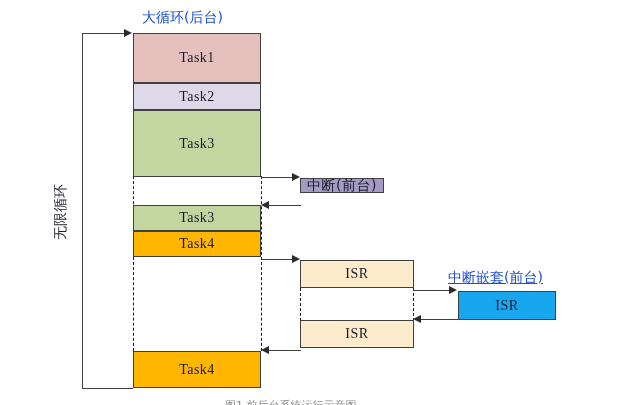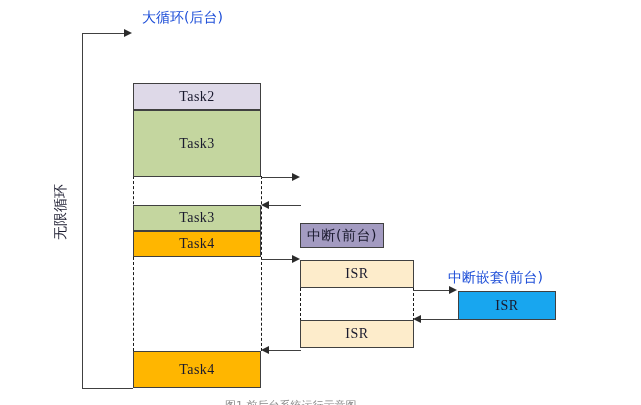--- a/index.html
+++ b/index.html
@@ -96,20 +96,23 @@
 
   <div class="hline" style="left:82px; top:388px; width:51px;"></div>
 
   <div class="vert-text" style="left:61px; top:203px; width:64px; text-align:center; margin-left:-32px;">无限循环</div>
 
   <div class="dashline" style="left:133px; top:176px; height:175px;"></div>
   <div class="dashline" style="left:261px; top:176px; height:175px;"></div>
   <div class="dashline" style="left:300px; top:288px; height:33px;"></div>
   <div class="dashline" style="left:413px; top:288px; height:33px;"></div>
 
+  <div class="box" style="left:133px; top:33px; width:128px; height:50px; background:#e6c0bd;">
+    <span>Task1</span>
+  </div>
 
   <div class="box" style="left:133px; top:83px; width:128px; height:27px; background:#ded9e8;">
     <span>Task2</span>
   </div>
 
   <div class="box" style="left:133px; top:110px; width:128px; height:67px; background:#c4d69f;">
     <span>Task3</span>
   </div>
 
   <div class="box" style="left:133px; top:205px; width:128px; height:26px; background:#c4d69f;">
@@ -117,21 +120,21 @@
   </div>
 
   <div class="box" style="left:133px; top:231px; width:128px; height:26px; background:#ffb600;">
     <span>Task4</span>
   </div>
 
   <div class="box" style="left:133px; top:351px; width:128px; height:37px; background:#ffb600;">
     <span>Task4</span>
   </div>
 
-  <div class="box cjk" style="left:300px; top:178px; width:84px; height:25px; background:#a39bc1;margin-top:45px;">
+  <div class="box cjk" style="left:300px; top:178px; width:84px; height:15px; background:#a39bc1;">
     <span>中断(前台)</span>
   </div>
 
   <div class="hline" style="left:261px; top:177px; width:32px;"></div>
   <div class="arrowhead-r" style="left:292px; top:172.5px;"></div>
 
   <div class="hline" style="left:269px; top:205px; width:32px;"></div>
   <div class="arrowhead-l" style="left:261px; top:200.5px;"></div>
 
   <div class="box" style="left:300px; top:260px; width:114px; height:28px; background:#fdeccb;">
@@ -141,21 +144,21 @@
   <div class="box" style="left:300px; top:320px; width:114px; height:28px; background:#fdeccb;">
     <span>ISR</span>
   </div>
 
   <div class="hline" style="left:261px; top:259px; width:32px;"></div>
   <div class="arrowhead-r" style="left:292px; top:254.5px;"></div>
 
   <div class="hline" style="left:269px; top:350px; width:32px;"></div>
   <div class="arrowhead-l" style="left:261px; top:345.5px;"></div>
 
-  <div class="label cjk" style="left:448px; top:269px;">中断嵌套(前台)</div>
+  <div class="label cjk" style="left:448px; top:269px;text-decoration:underline;">中断嵌套(前台)</div>
 
   <div class="box" style="left:458px; top:291px; width:98px; height:29px; background:#18a6ef;">
     <span>ISR</span>
   </div>
 
   <div class="hline" style="left:413px; top:290px; width:38px;"></div>
   <div class="arrowhead-r" style="left:449px; top:285.5px;"></div>
 
   <div class="hline" style="left:421px; top:319px; width:37px;"></div>
   <div class="arrowhead-l" style="left:413px; top:314.5px;"></div>

